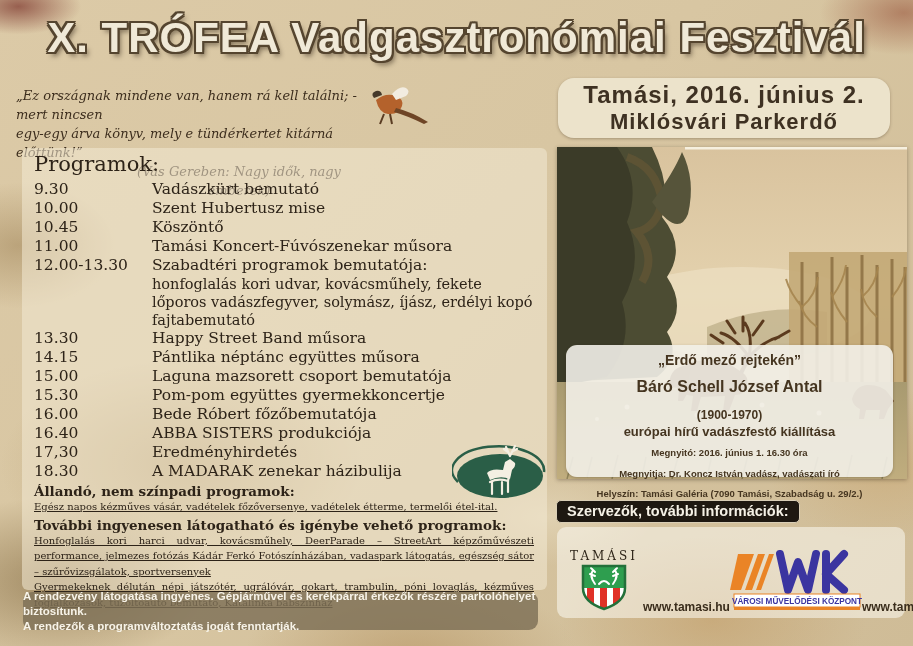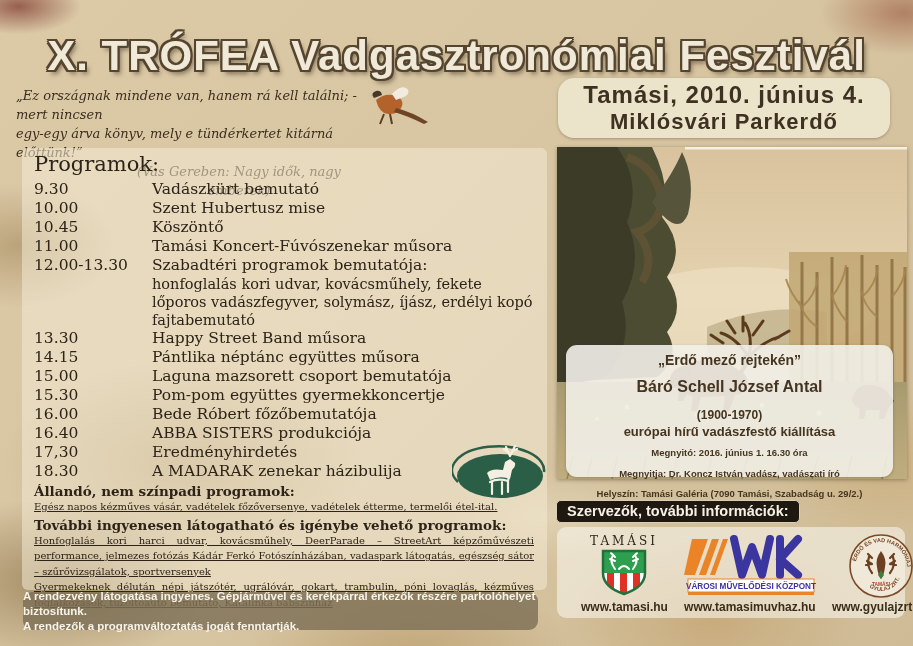--- a/index.html
+++ b/index.html
@@ -21,21 +21,20 @@
   }
   .abs{position:absolute;}
   
   .title{
     left:20px; top:14px; width:873px; text-align:center;
     font-family:"Liberation Sans", sans-serif; font-weight:bold; font-size:42px;
     color:#f0e9d7; letter-spacing:1px; white-space:nowrap;
     text-shadow:2px 2px 0 #55452f,-2px -2px 0 #55452f,2px -2px 0 #55452f,-2px 2px 0 #55452f,
                 0 2px 0 #55452f,0 -2px 0 #55452f,2px 0 0 #55452f,-2px 0 0 #55452f,
                 3px 4px 5px rgba(45,32,20,.55);
-    margin-top:18px;
   }
   .quote{ left:16px; top:86px; width:356px; font-style:italic; font-size:13px; color:#3c2d1d; line-height:19px;}
   .quote .attr{ text-align:center; padding-left:90px;}
   .datebox{
     left:558px; top:78px; width:332px; height:60px; background:#ece3cb;
     border-radius:16px; box-shadow:0 1px 3px rgba(70,55,35,.35);
     display:flex; flex-direction:column; justify-content:center; text-align:center;
     font-family:"Liberation Sans", sans-serif; font-weight:bold; color:#3e3122;
   }
   .datebox .l1{font-size:24px; letter-spacing:1px;}
@@ -76,21 +75,21 @@
   .orghead{
     left:556px; top:500px; background:#1e1811; color:#f5f1e6; border:1px solid #d9ceb6;
     border-radius:5px; padding:2px 10px 3px 10px; font-family:"Liberation Sans", sans-serif;
     font-weight:bold; font-size:14.5px;
   }
   .logopanel{
     left:557px; top:527px; width:348px; height:91px; background:rgba(252,250,242,.55);
     border-radius:9px; display:flex; justify-content:space-between; align-items:flex-end;
     padding:4px 8px; box-sizing:border-box;
   }
-  .logocell{display:flex; flex-direction:column; align-items:center;margin-left:16px;}
+  .logocell{display:flex; flex-direction:row; align-items:flex-end;}
   .url{font-family:"Liberation Sans", sans-serif; font-size:12px; font-weight:bold; color:#3a2d1c; margin-top:1px;}
 </style>
 </head>
 <body>
 
 <div class="poster">
 
   <div class="abs title">X. TRÓFEA Vadgasztronómiai Fesztivál</div>
 
   <div class="abs quote">
@@ -101,21 +100,21 @@
 
   <svg class="abs" style="left:362px;top:80px;" width="72" height="50" viewBox="0 0 72 50">
     <path d="M14,20 q10,-8 20,-4 q8,3 6,10 q-3,9 -14,8 q-9,-1 -12,-14z" fill="#b4622c"></path>
     <path d="M30,14 q8,-9 14,-6 q5,3 0,8 l-10,4z" fill="#f2ece0"></path>
     <path d="M12,18 q-4,-5 2,-7 q5,-1 6,4z" fill="#45392a"></path>
     <path d="M34,28 q16,4 32,14 l-4,2 q-16,-8 -30,-12z" fill="#6e4526"></path>
     <path d="M22,34 l-4,10 M28,34 l2,10" stroke="#5a3c22" stroke-width="2" fill="none"></path>
   </svg>
 
   <div class="abs datebox">
-    <div class="l1">Tamási, 2010. június 4.</div>
+    <div class="l1">Tamási, 2016. június 2.</div>
     <div class="l2">Miklósvári Parkerdő</div>
   </div>
 
   <div class="abs panel">
     <div class="phead">Programok:</div>
 
     <div>
       <div class="prow">
           <span class="ptime">9.30</span>
           <span class="ptitle">Vadászkürt bemutató</span>

